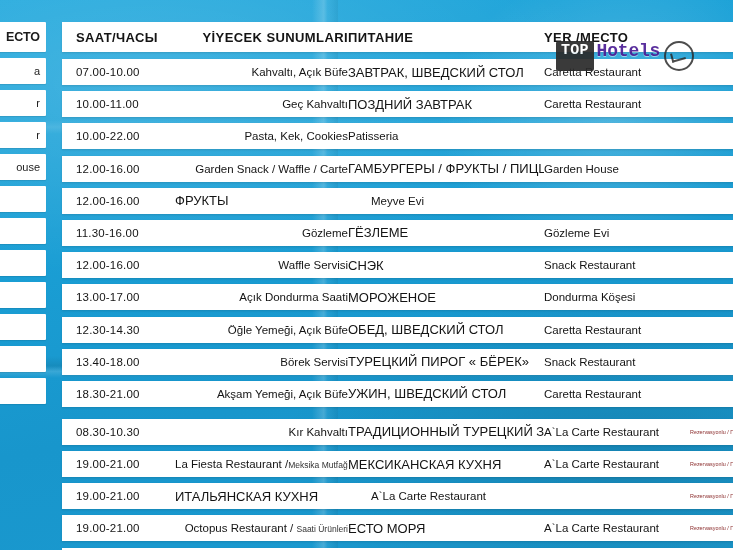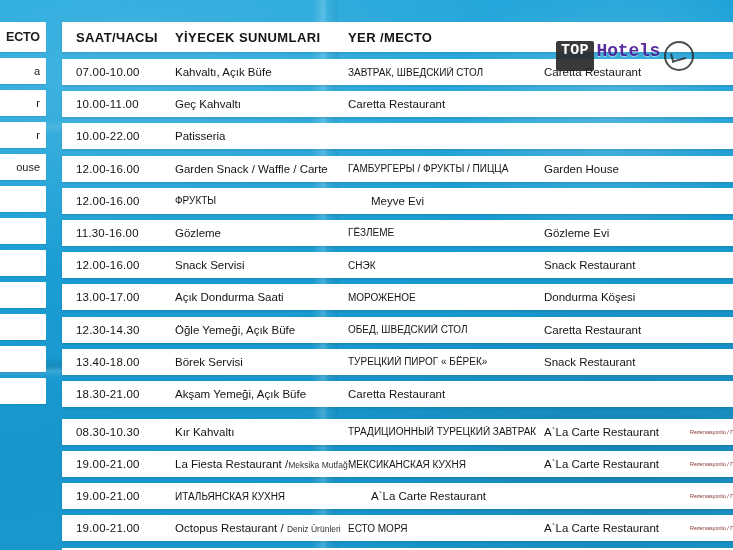--- a/index.html
+++ b/index.html
@@ -112,25 +112,26 @@
     box-sizing: border-box;
     font-size: 11.5px;
     letter-spacing: 0.2px;
   }
   .c-tr {
     width: 173px;
     box-sizing: border-box;
     font-size: 11.5px;
     white-space: nowrap;
     overflow: hidden;
+    text-align: right;
   }
   .c-ru {
     width: 196px;
     box-sizing: border-box;
-    font-size: 10px;
+    font-size: 13px;
     white-space: nowrap;
     overflow: hidden;
   }
   .c-loc {
     flex: 1;
     box-sizing: border-box;
     font-size: 11.5px;
     white-space: nowrap;
     overflow: hidden;
     position: relative;
@@ -235,38 +236,41 @@
   <div class="row"></div>
   <div class="row"></div>
   <div class="row"></div>
 </div>
 
 <div class="menu-table">
 
   <div class="mrow header">
     <div class="c-time">SAAT/ЧАСЫ</div>
     <div class="c-tr">YİYECEK SUNUMLARI</div>
+    <div class="c-ru">ПИТАНИЕ</div>
     <div class="c-loc">YER /МЕСТО</div>
   </div>
 
   <div class="mrow">
     <div class="c-time">07.00-10.00</div>
     <div class="c-tr">Kahvaltı, Açık Büfe</div>
     <div class="c-ru">ЗАВТРАК, ШВЕДСКИЙ СТОЛ</div>
     <div class="c-loc">Caretta Restaurant</div>
   </div>
 
   <div class="mrow">
     <div class="c-time">10.00-11.00</div>
     <div class="c-tr">Geç Kahvaltı</div>
+    <div class="c-ru">ПОЗДНИЙ ЗАВТРАК</div>
     <div class="c-loc">Caretta Restaurant</div>
   </div>
 
   <div class="mrow">
     <div class="c-time">10.00-22.00</div>
+    <div class="c-tr">Pasta, Kek, Cookies</div>
     <div class="c-loc">Patisseria</div>
   </div>
 
   <div class="mrow">
     <div class="c-time">12.00-16.00</div>
     <div class="c-tr">Garden Snack / Waffle / Carte</div>
     <div class="c-ru">ГАМБУРГЕРЫ / ФРУКТЫ / ПИЦЦА</div>
     <div class="c-loc">Garden House</div>
   </div>
 
@@ -278,21 +282,21 @@
 
   <div class="mrow">
     <div class="c-time">11.30-16.00</div>
     <div class="c-tr">Gözleme</div>
     <div class="c-ru">ГЁЗЛЕМЕ</div>
     <div class="c-loc">Gözleme Evi</div>
   </div>
 
   <div class="mrow">
     <div class="c-time">12.00-16.00</div>
-    <div class="c-tr">Snack Servisi</div>
+    <div class="c-tr">Waffle Servisi</div>
     <div class="c-ru">СНЭК</div>
     <div class="c-loc">Snack Restaurant</div>
   </div>
 
   <div class="mrow">
     <div class="c-time">13.00-17.00</div>
     <div class="c-tr">Açık Dondurma Saati</div>
     <div class="c-ru">МОРОЖЕНОЕ</div>
     <div class="c-loc">Dondurma Köşesi</div>
   </div>
@@ -307,20 +311,21 @@
   <div class="mrow">
     <div class="c-time">13.40-18.00</div>
     <div class="c-tr">Börek Servisi</div>
     <div class="c-ru">ТУРЕЦКИЙ ПИРОГ « БЁРЕК»</div>
     <div class="c-loc">Snack Restaurant</div>
   </div>
 
   <div class="mrow">
     <div class="c-time">18.30-21.00</div>
     <div class="c-tr">Akşam Yemeği, Açık Büfe</div>
+    <div class="c-ru">УЖИН, ШВЕДСКИЙ СТОЛ</div>
     <div class="c-loc">Caretta Restaurant</div>
   </div>
 
   <div class="mrow gap-before">
     <div class="c-time">08.30-10.30</div>
     <div class="c-tr">Kır Kahvaltı</div>
     <div class="c-ru">ТРАДИЦИОННЫЙ ТУРЕЦКИЙ ЗАВТРАК</div>
     <div class="c-loc">
       <span>A`La Carte Restaurant</span>
       <span class="note">Rezervasyonlu / По резервации</span>
@@ -344,21 +349,21 @@
     <div class="c-ru">ИТАЛЬЯНСКАЯ КУХНЯ</div>
     <div class="c-loc">
       <span>A`La Carte Restaurant</span>
       <span class="note">Rezervasyonlu / По резервации</span>
     </div>
   </div>
 
   <div class="mrow">
     <div class="c-time">19.00-21.00</div>
     <div class="c-tr">
-      <span>Octopus Restaurant / </span><span class="sub">Deniz Ürünleri</span>
+      <span>Octopus Restaurant / </span><span class="sub">Saati Ürünleri</span>
     </div>
     <div class="c-ru">ЕСТО МОРЯ</div>
     <div class="c-loc">
       <span>A`La Carte Restaurant</span>
       <span class="note">Rezervasyonlu / По резервации</span>
     </div>
   </div>
 
   <div class="mrow">
     

